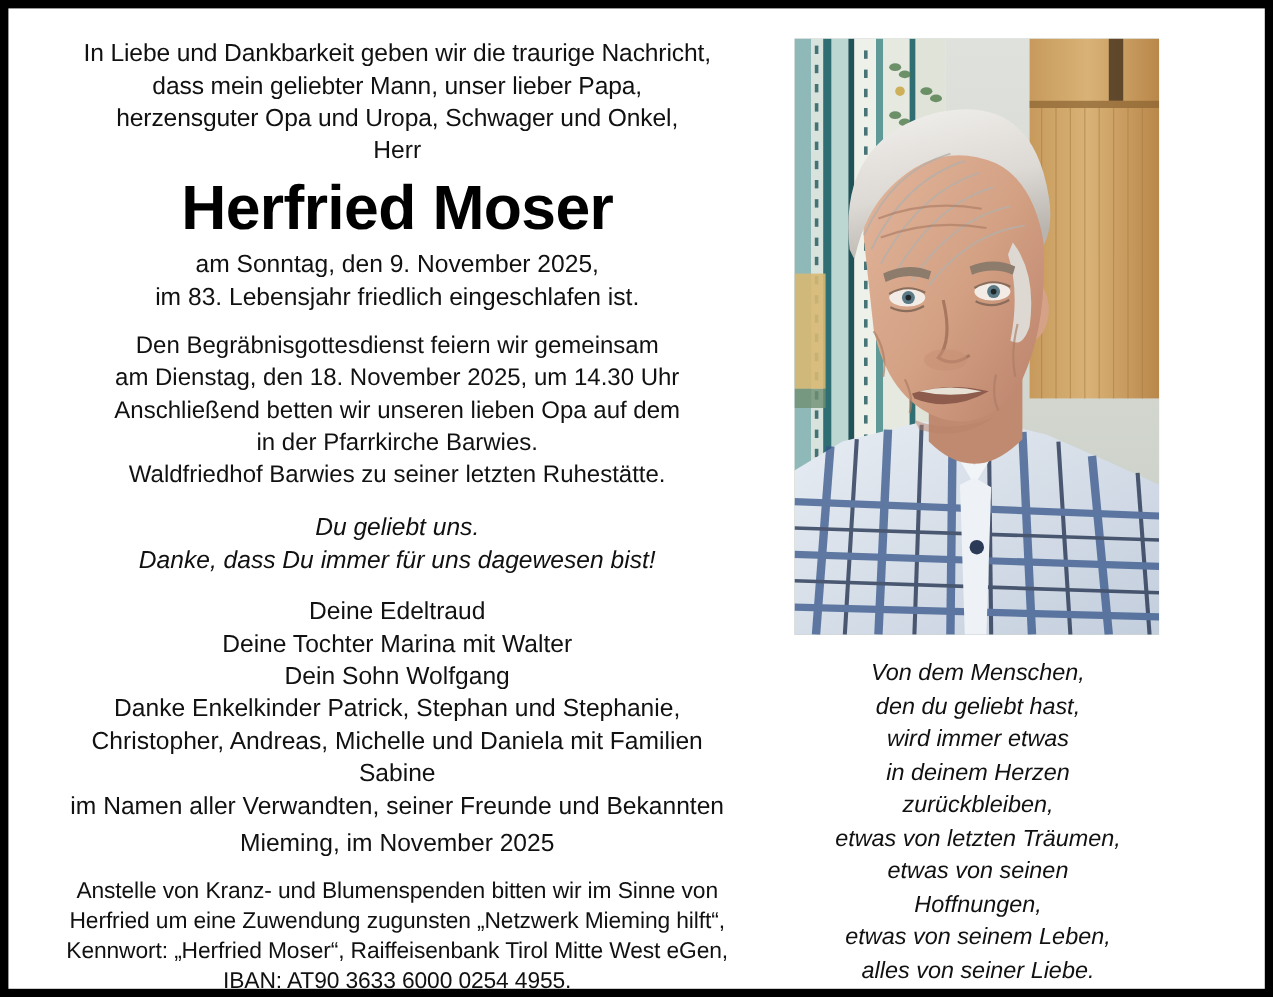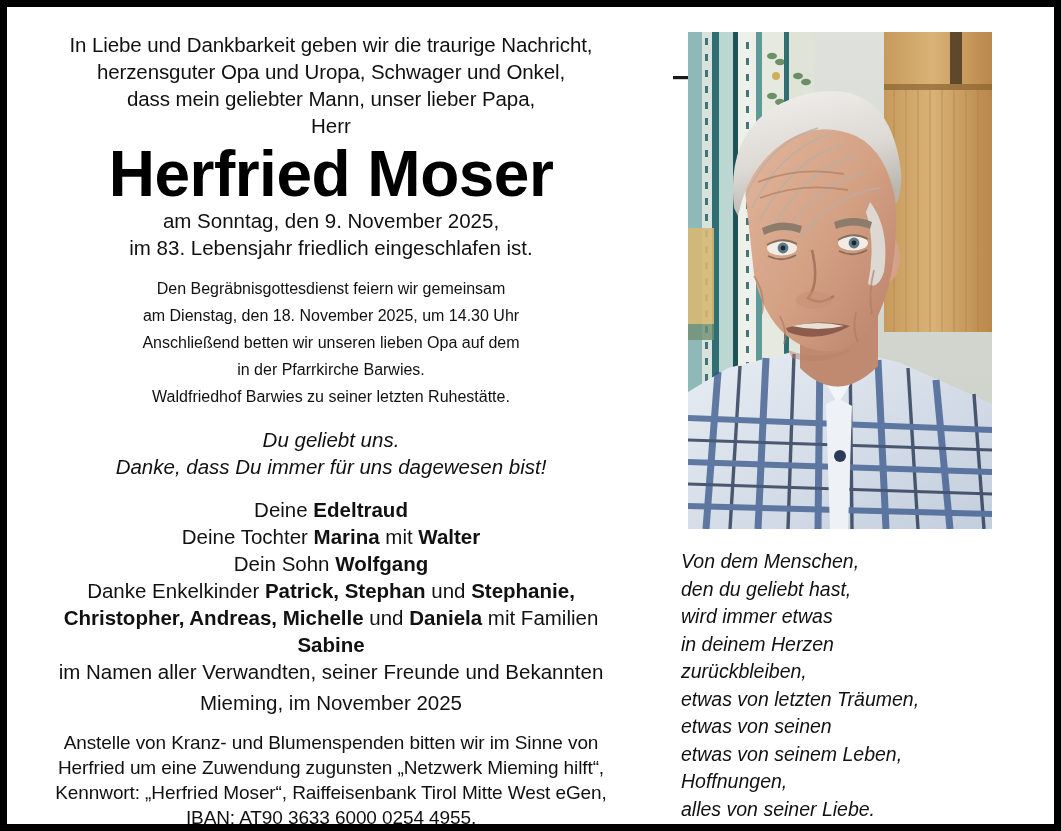--- a/index.html
+++ b/index.html
@@ -17,21 +17,20 @@
     box-sizing: border-box;
     background: #ffffff;
     border: 7px solid #000000;
     overflow: hidden;
   }
   .inner {
     position: absolute;
     inset: 0;
     display: flex;
     flex-direction: row;
-    gap: 26px;
   }
   
   .left-col {
     position: relative;
     width: 648px;
     flex: 0 0 648px;
     padding: 24px 10px 0 10px;
     box-sizing: border-box;
     text-align: center;
     color: #111111;
@@ -40,50 +39,50 @@
     font-size: 20.5px;
     line-height: 27px;
     letter-spacing: -0.1px;
   }
   .herr {
     font-size: 20.5px;
     line-height: 27px;
     margin-top: 0;
   }
   .deceased-name {
-    font-size: 64px;
+    font-size: 52px;
     font-weight: bold;
     letter-spacing: -0.5px;
     line-height: 58px;
     margin-top: 6px;
     margin-bottom: 4px;
     color: #000000;
   }
   .death-info {
     font-size: 20.5px;
     line-height: 27px;
     margin-top: 2px;
   }
   .service-info {
-    font-size: 16px;
+    font-size: 20px;
     line-height: 27px;
     margin-top: 14px;
   }
   .farewell {
     font-size: 20.5px;
     line-height: 27px;
     font-style: italic;
     margin-top: 16px;
   }
   .family {
     font-size: 20.5px;
     line-height: 27px;
     margin-top: 16px;
   }
-  .family b { font-weight: bold; }
+  .family b { font-weight: normal; }
   .place-date {
     font-size: 20.5px;
     line-height: 27px;
     margin-top: 4px;
   }
   .donation {
     font-size: 19px;
     line-height: 25px;
     margin-top: 14px;
     letter-spacing: -0.1px;
@@ -111,38 +110,39 @@
     height: 497px;
     overflow: hidden;
     background: #cfd4d0;
   }
   .photo svg { display: block; }
   .verse {
     position: absolute;
     left: 0px;
     top: 541px;
     width: 320px;
+    text-align: center;
     font-style: italic;
     font-size: 19.5px;
     line-height: 27.5px;
     color: #111111;
   }
 </style>
 </head>
 <body>
 
 <div class="notice">
   <div class="inner">
 
     <div class="left-col">
 
       <div class="lead">
         <div>In Liebe und Dankbarkeit geben wir die traurige Nachricht,</div>
+        <div>dass mein geliebter Mann, unser lieber Papa,</div>
         <div>herzensguter Opa und Uropa, Schwager und Onkel,</div>
-        <div>dass mein geliebter Mann, unser lieber Papa,</div>
       </div>
 
       <div class="herr">Herr</div>
 
       <div class="deceased-name">Herfried Moser</div>
 
       <div class="death-info">
         <div>am Sonntag, den 9. November 2025,</div>
         <div>im 83. Lebensjahr friedlich eingeschlafen ist.</div>
       </div>
@@ -418,20 +418,20 @@
       </div>
 
       <div class="verse">
         <div>Von dem Menschen,</div>
         <div>den du geliebt hast,</div>
         <div>wird immer etwas</div>
         <div>in deinem Herzen</div>
         <div>zurückbleiben,</div>
         <div>etwas von letzten Träumen,</div>
         <div>etwas von seinen</div>
+        <div>Hoffnungen,</div>
         <div>etwas von seinem Leben,</div>
-        <div>Hoffnungen,</div>
         <div>alles von seiner Liebe.</div>
       </div>
     </div>
 
   </div>
 </div>
 
 </body></html>

